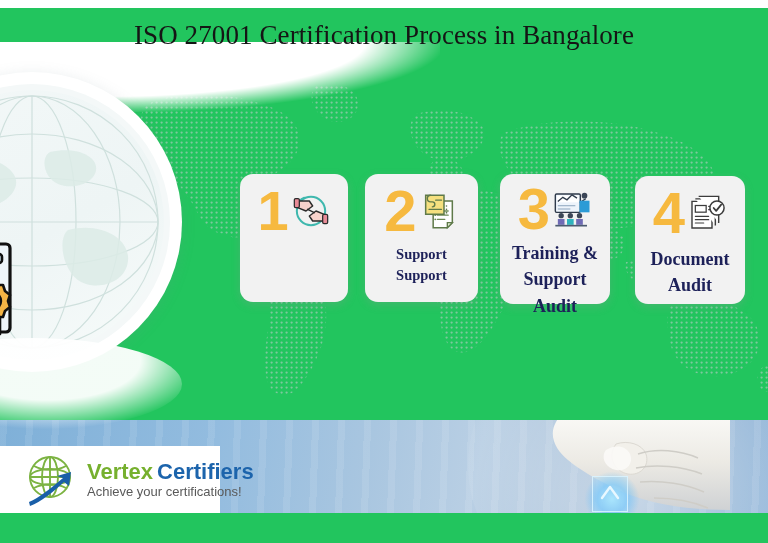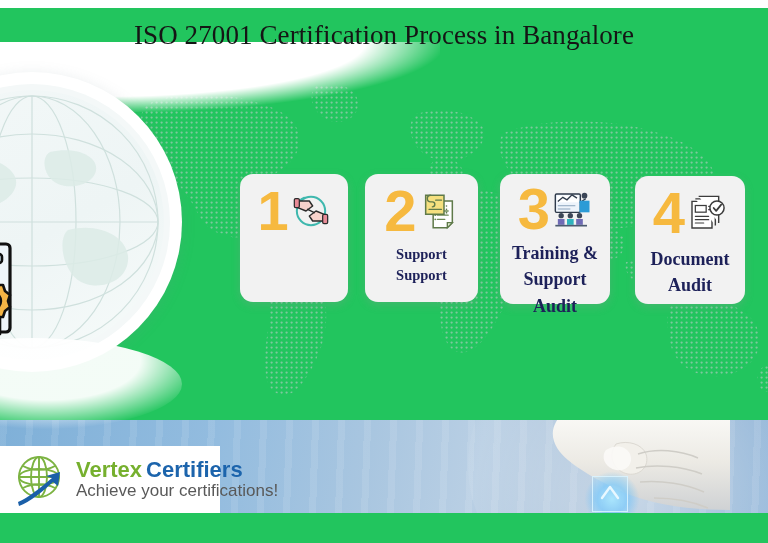--- a/index.html
+++ b/index.html
@@ -144,35 +144,35 @@
   .band .touchchev {
     position:absolute; left:598px; top:62px; width:24px; height:24px;
   }
   .band .touchchev svg { display:block; }
 
   
   .logobox {
     position:absolute; left:0px; top:438px; width:220px; height:67px;
     background:#ffffff;
     display:flex; align-items:center;
-    padding-left:14px;
+    padding-left:25px;
   }
   .logobox .globe-mark { width:58px; height:56px; flex:0 0 auto; }
   .logobox .globe-mark svg { display:block; width:100%; height:100%; }
   .logobox .wordmark { margin-left:4px; }
   .logobox .wm-top {
     font-family:"Liberation Sans", sans-serif;
     font-size:22px; font-weight:bold; line-height:1.05;
     white-space:nowrap;
   }
   .logobox .wm-top .v { color:#76b02e; }
   .logobox .wm-top .c { color:#1c64ac; margin-left:4px; }
   .logobox .wm-sub {
     font-family:"Liberation Sans", sans-serif;
-    font-size:17px; color:#595959; margin-top:0; white-space:nowrap;
+    font-size:13px; color:#595959; margin-top:0; white-space:nowrap;
   }
 
   
   .circle-shadow-overlap {
     position:absolute; left:-118px; top:330px; width:300px; height:92px;
     border-radius:50%;
     background:radial-gradient(ellipse at 55% 25%, rgba(255,255,255,.95) 40%, rgba(255,255,255,0) 70%);
     pointer-events:none;
   }
 </style>

